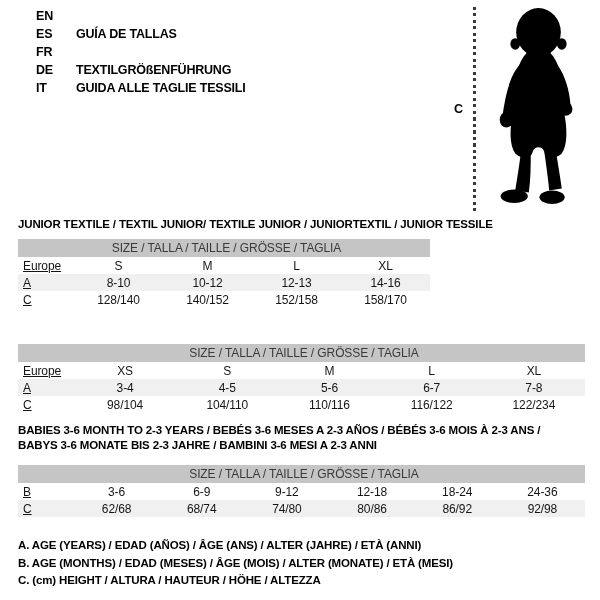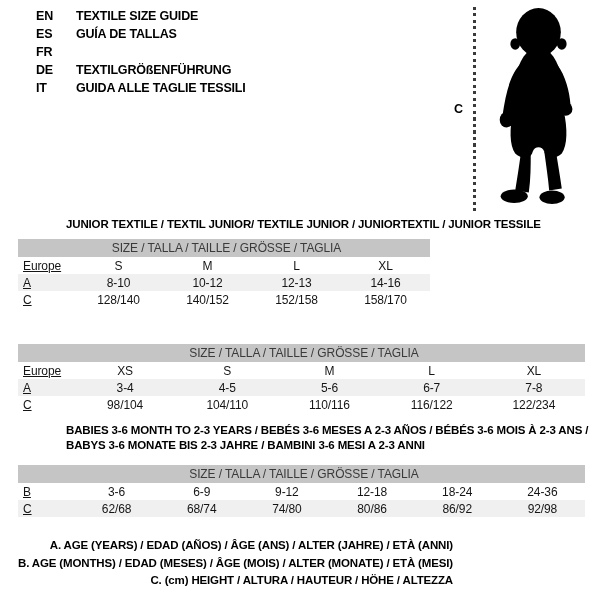--- a/index.html
+++ b/index.html
@@ -11,48 +11,47 @@
   .langs{position:absolute;top:7px;left:22px;font-weight:bold;font-size:12.5px;line-height:18px;letter-spacing:-0.2px;}
   .lang-row{display:flex;}
   .lang-code{width:40px;flex:0 0 40px;padding-left:14px;}
   
   .figure{position:absolute;left:448px;top:4px;width:142px;height:212px;}
   .c-label{position:absolute;left:6px;top:98px;font-weight:bold;font-size:12.5px;}
   .dash-line{position:absolute;left:25px;top:3px;width:2.5px;height:206px;
     background:repeating-linear-gradient(to bottom,#3a3a3a 0 3px,transparent 3px 6.5px);}
   .baby-svg{position:absolute;left:42px;top:2px;}
   
-  .section-title{position:absolute;left:18px;font-weight:bold;font-size:11.5px;letter-spacing:-0.15px;line-height:14.5px;white-space:nowrap;margin-left:48px;}
+  .section-title{position:absolute;left:18px;font-weight:bold;font-size:11.5px;letter-spacing:-0.15px;line-height:14.5px;white-space:nowrap;}
   #sec1-title{top:217px;}
   #sec2-title{top:321px;}
   #sec3-title{top:423px;white-space:normal;width:560px;}
   .subA{font-size:8px;vertical-align:sub;}
   
   table.size{position:absolute;left:18px;border-collapse:collapse;table-layout:fixed;font-size:12px;letter-spacing:-0.1px;}
   #table1{top:239px;width:412px;}
   #table2{top:344px;width:567px;}
   #table3{top:465px;width:567px;}
   table.size th.bar{background:#c5c5c5;color:#3a3a3a;font-weight:normal;text-align:center;
     font-size:12px;height:18px;padding:0 0 0 5px;}
   table.size td{height:17px;padding:0;text-align:center;color:#151515;}
   table.size td.lbl{text-align:left;padding-left:5px;text-decoration:underline;}
   table.size tr.alt td{background:#f0f0f0;}
   col.lblcol{width:56px;}
   
-  .footnotes{position:absolute;top:537px;left:18px;font-weight:bold;font-size:11.5px;line-height:17.5px;letter-spacing:-0.15px;text-align:right;}
+  .footnotes{position:absolute;top:537px;left:18px;font-weight:bold;font-size:11.5px;line-height:17.5px;letter-spacing:-0.15px;}
 </style>
 </head>
 <body>
 
 <div class="canvas">
 
   <div class="langs">
     <div class="lang-row">
       <span class="lang-code">EN</span>
-      <span>TEXTILE SIZE GUIDE</span>
     </div>
     <div class="lang-row">
       <span class="lang-code">ES</span>
       <span>GUÍA DE TALLAS</span>
     </div>
     <div class="lang-row">
       <span class="lang-code">FR</span>
     </div>
     <div class="lang-row">
       <span class="lang-code">DE</span>

